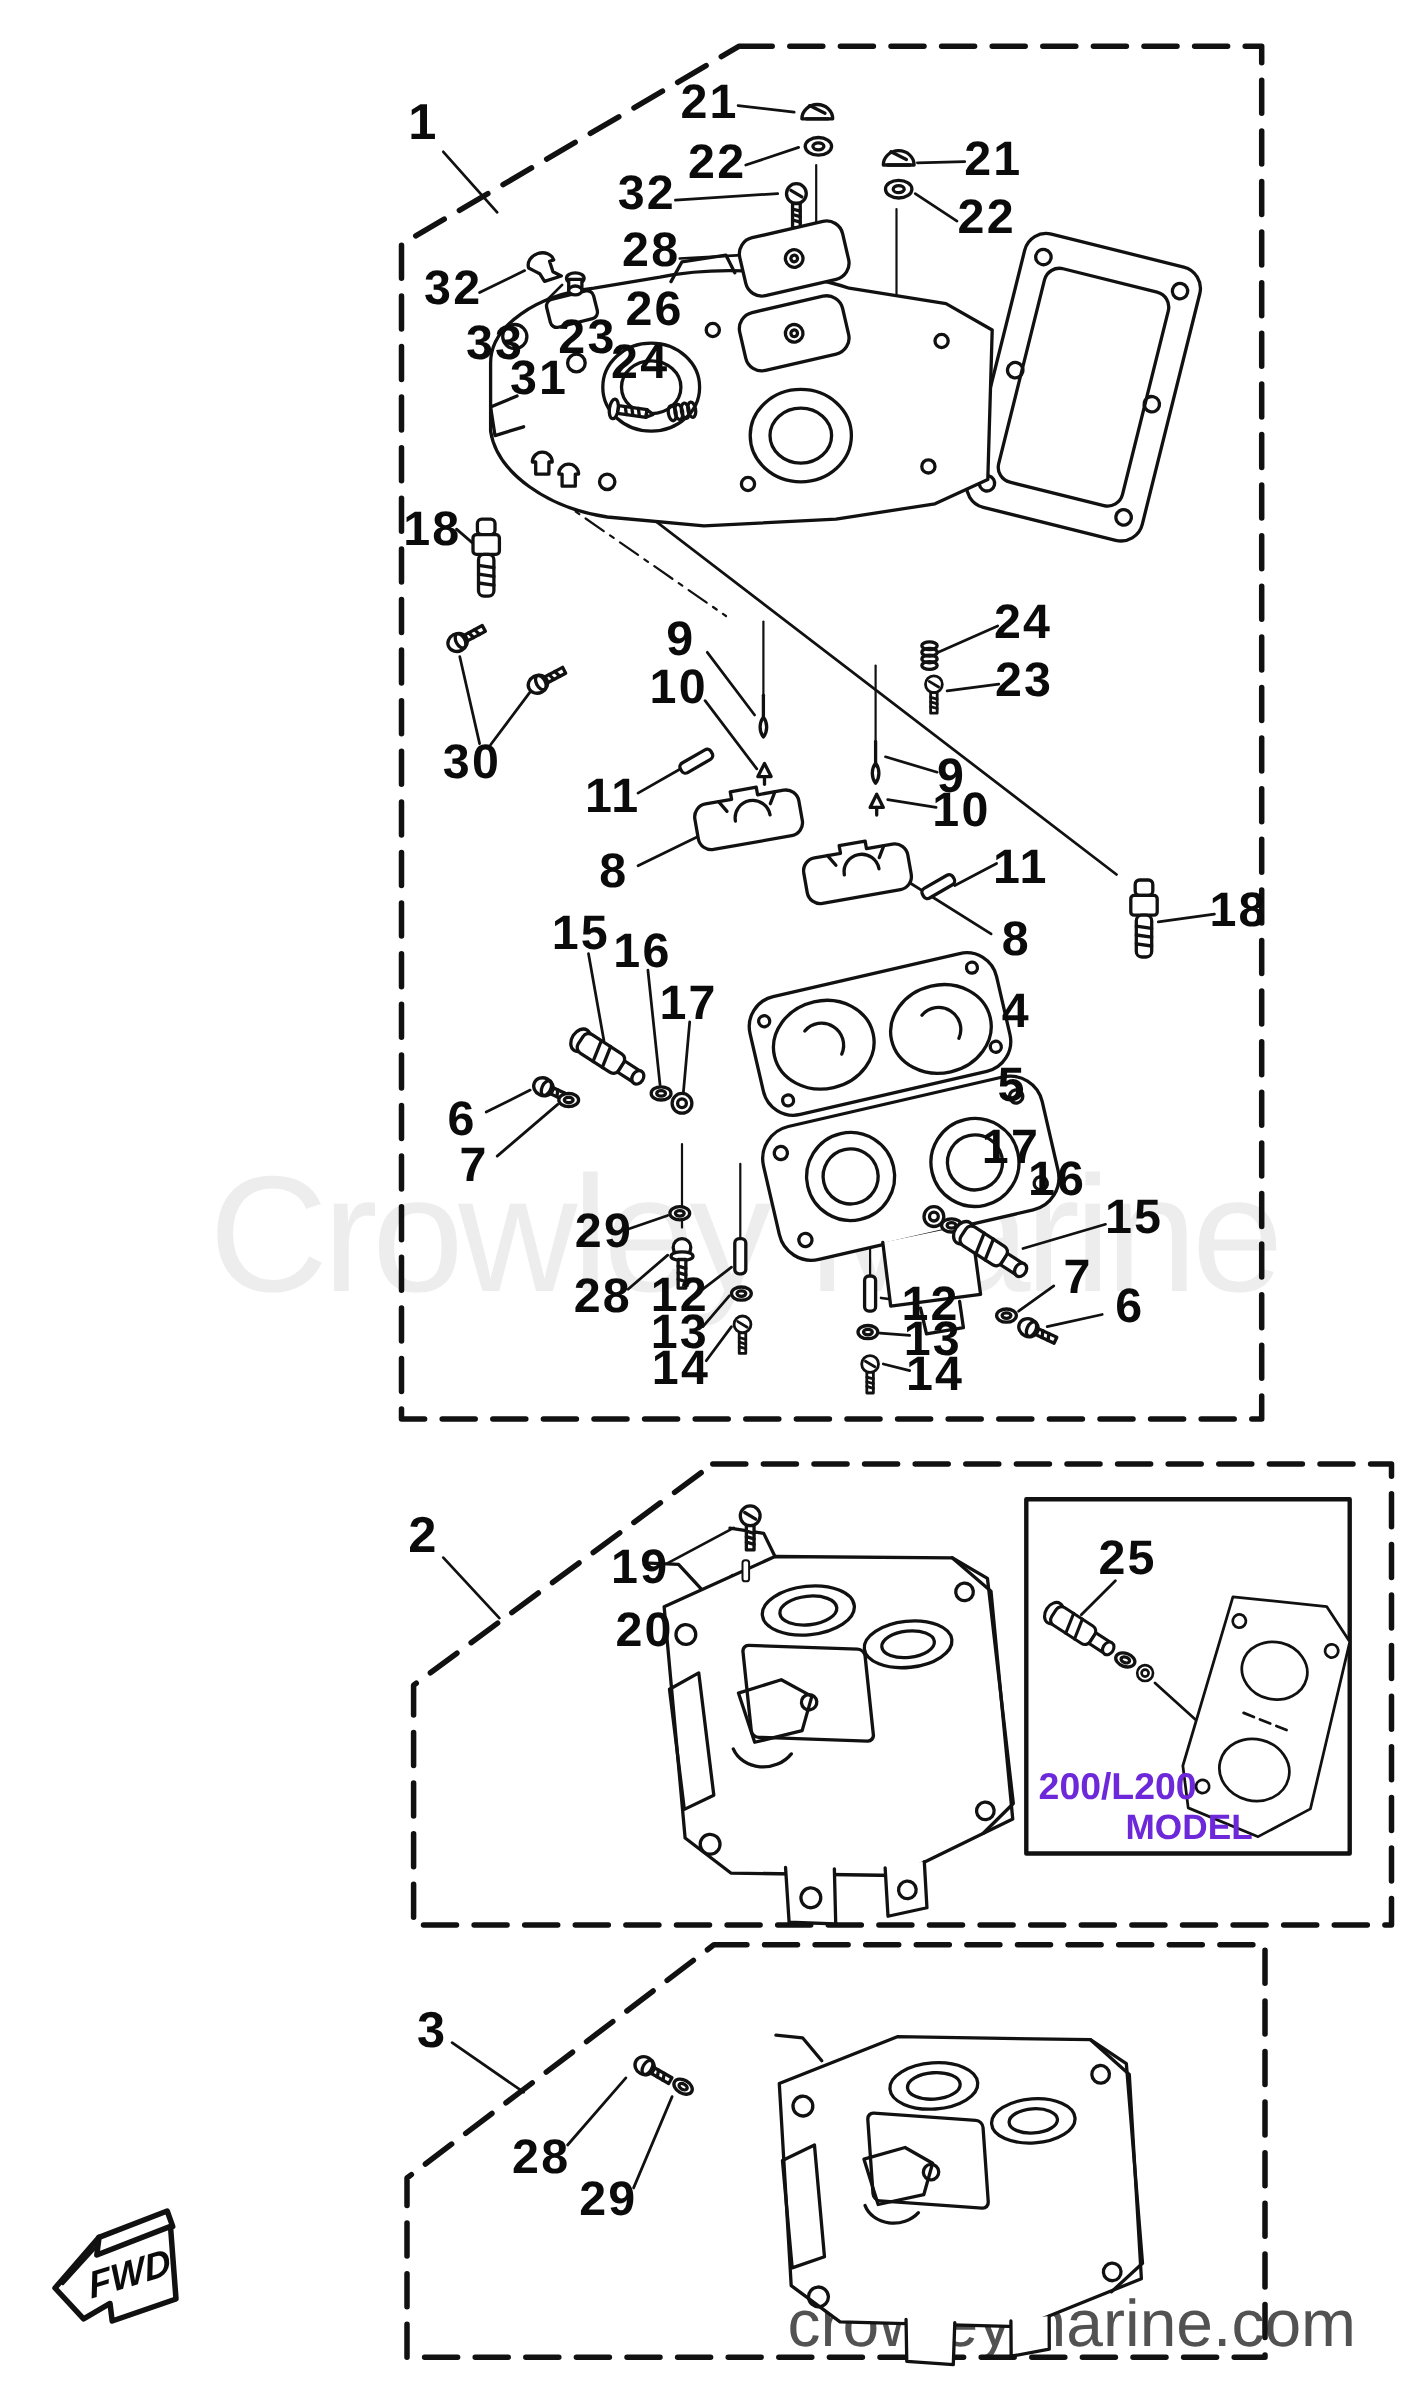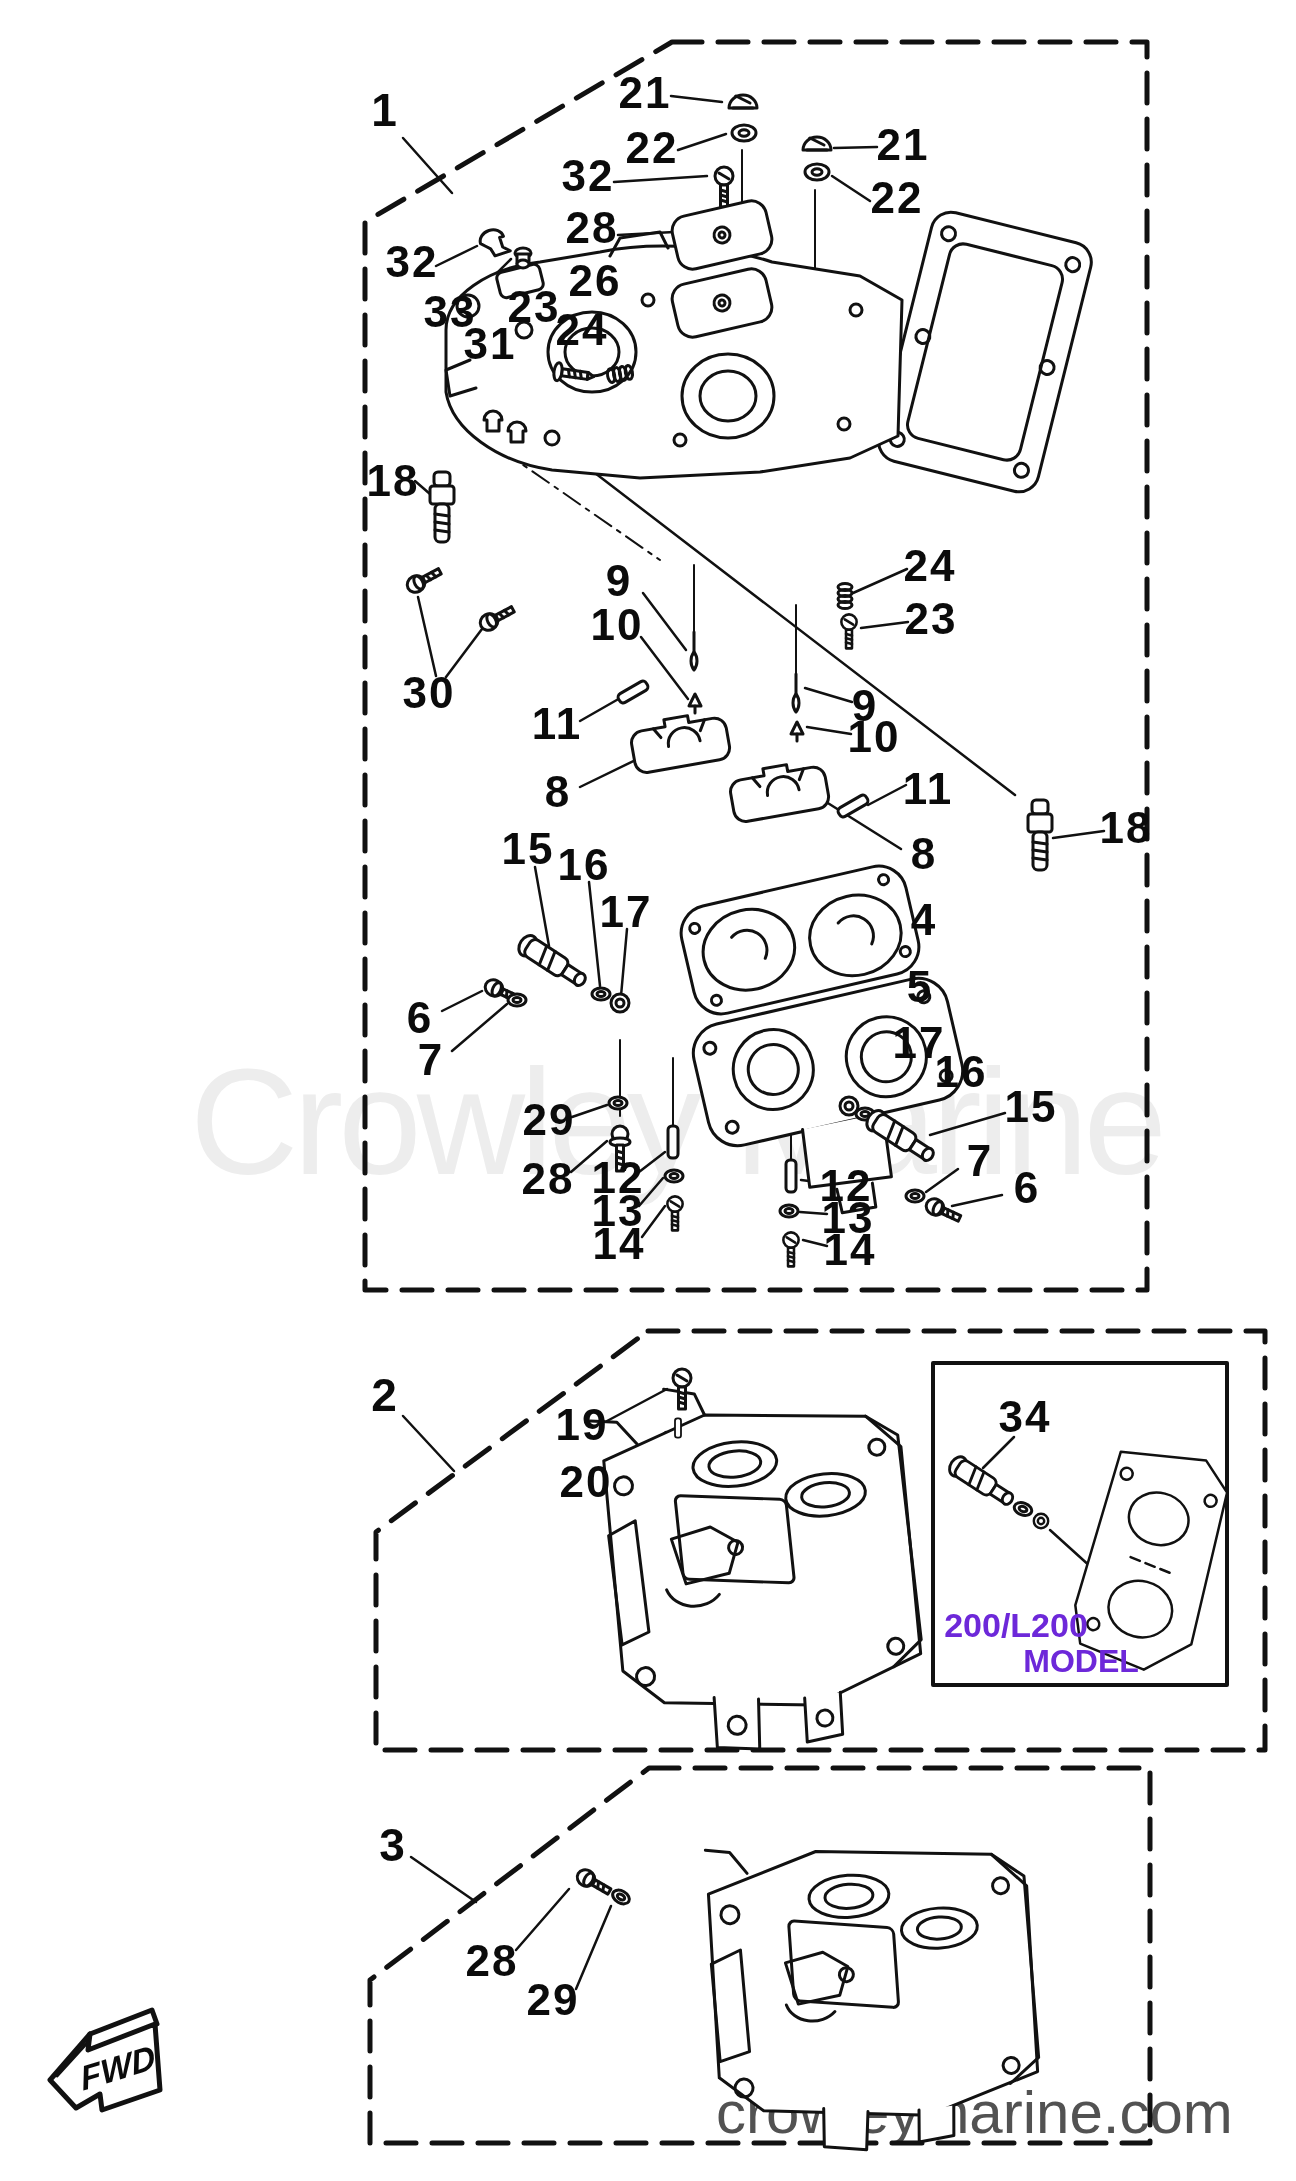--- a/index.html
+++ b/index.html
@@ -449,21 +449,21 @@
   <div class="callout" style="left:618px;top:1178px">12</div>
   <div class="callout" style="left:618px;top:1211px">13</div>
   <div class="callout" style="left:619px;top:1244px">14</div>
   <div class="callout" style="left:846px;top:1186px">12</div>
   <div class="callout" style="left:848px;top:1218px">13</div>
   <div class="callout" style="left:850px;top:1250px">14</div>
 
   <div class="callout group" style="left:385px;top:1395px">2</div>
   <div class="callout" style="left:582px;top:1425px">19</div>
   <div class="callout" style="left:586px;top:1482px">20</div>
-  <div class="callout" style="left:1025px;top:1417px">34</div>
+  <div class="callout" style="left:1025px;top:1417px">25</div>
 
   <div class="callout group" style="left:393px;top:1845px">3</div>
   <div class="callout" style="left:492px;top:1961px">28</div>
   <div class="callout" style="left:553px;top:2000px">29</div>
 
   <div class="model-text" style="left:1016px;top:1625px">200/L200</div>
   <div class="model-text l2" style="left:1081px;top:1661px">MODEL</div>
 
   <div class="fwd-label">FWD</div>
 

